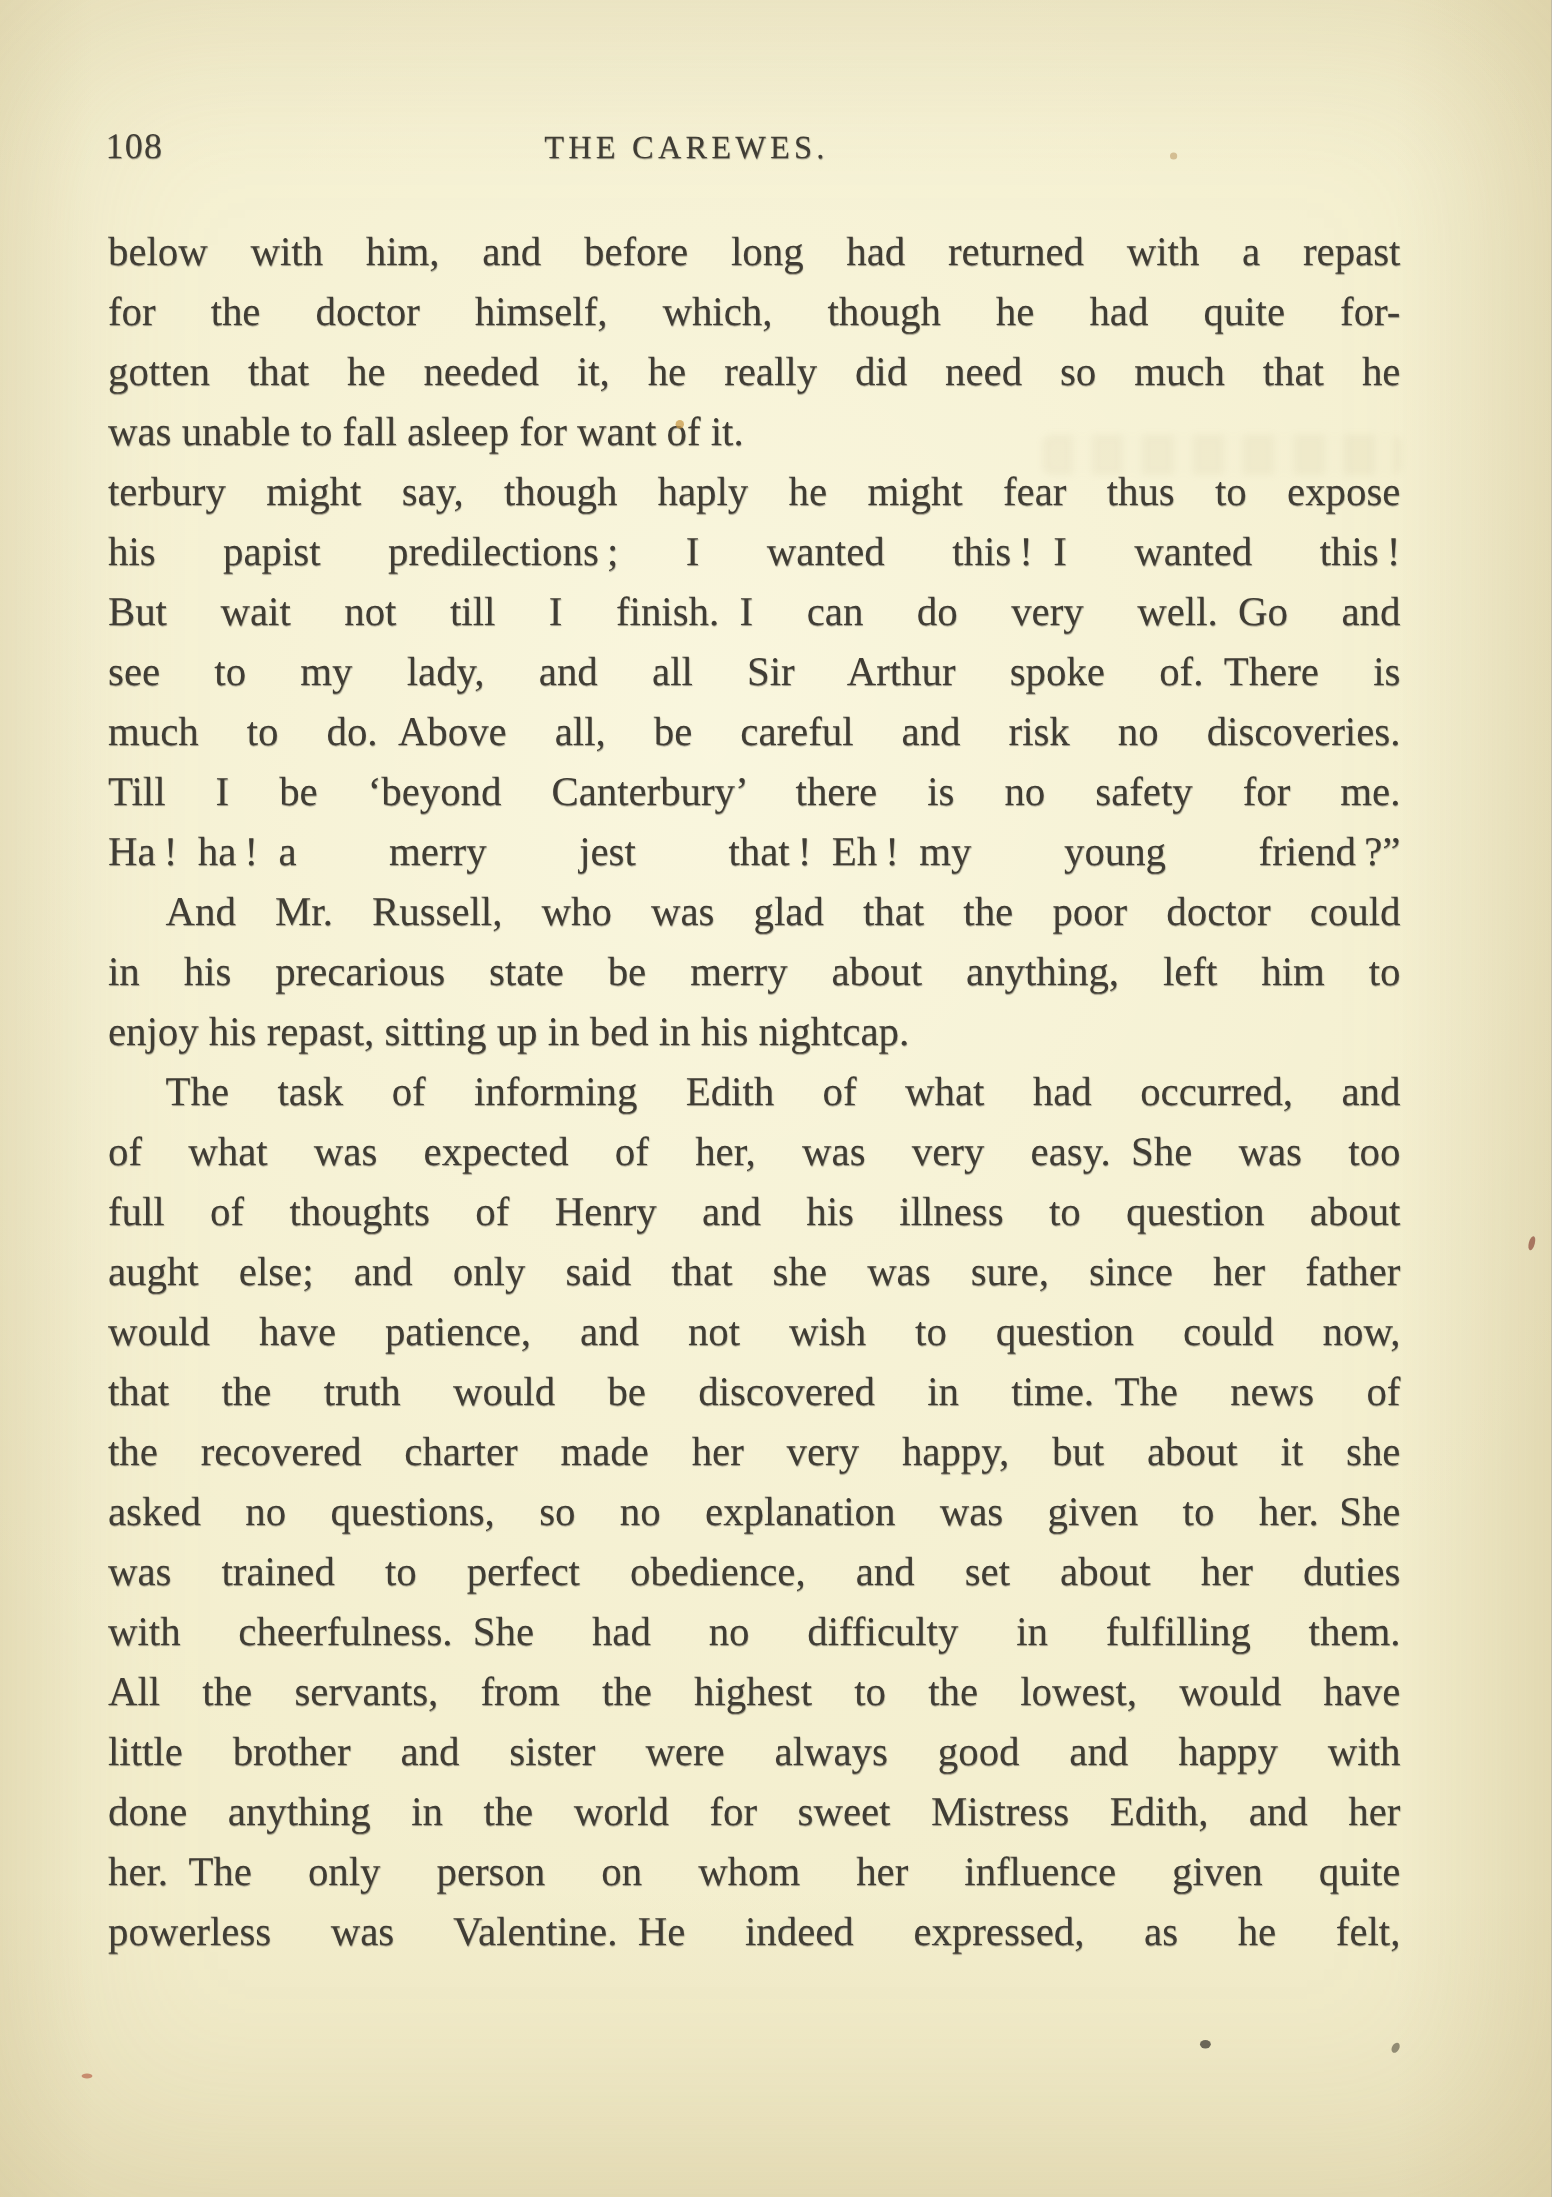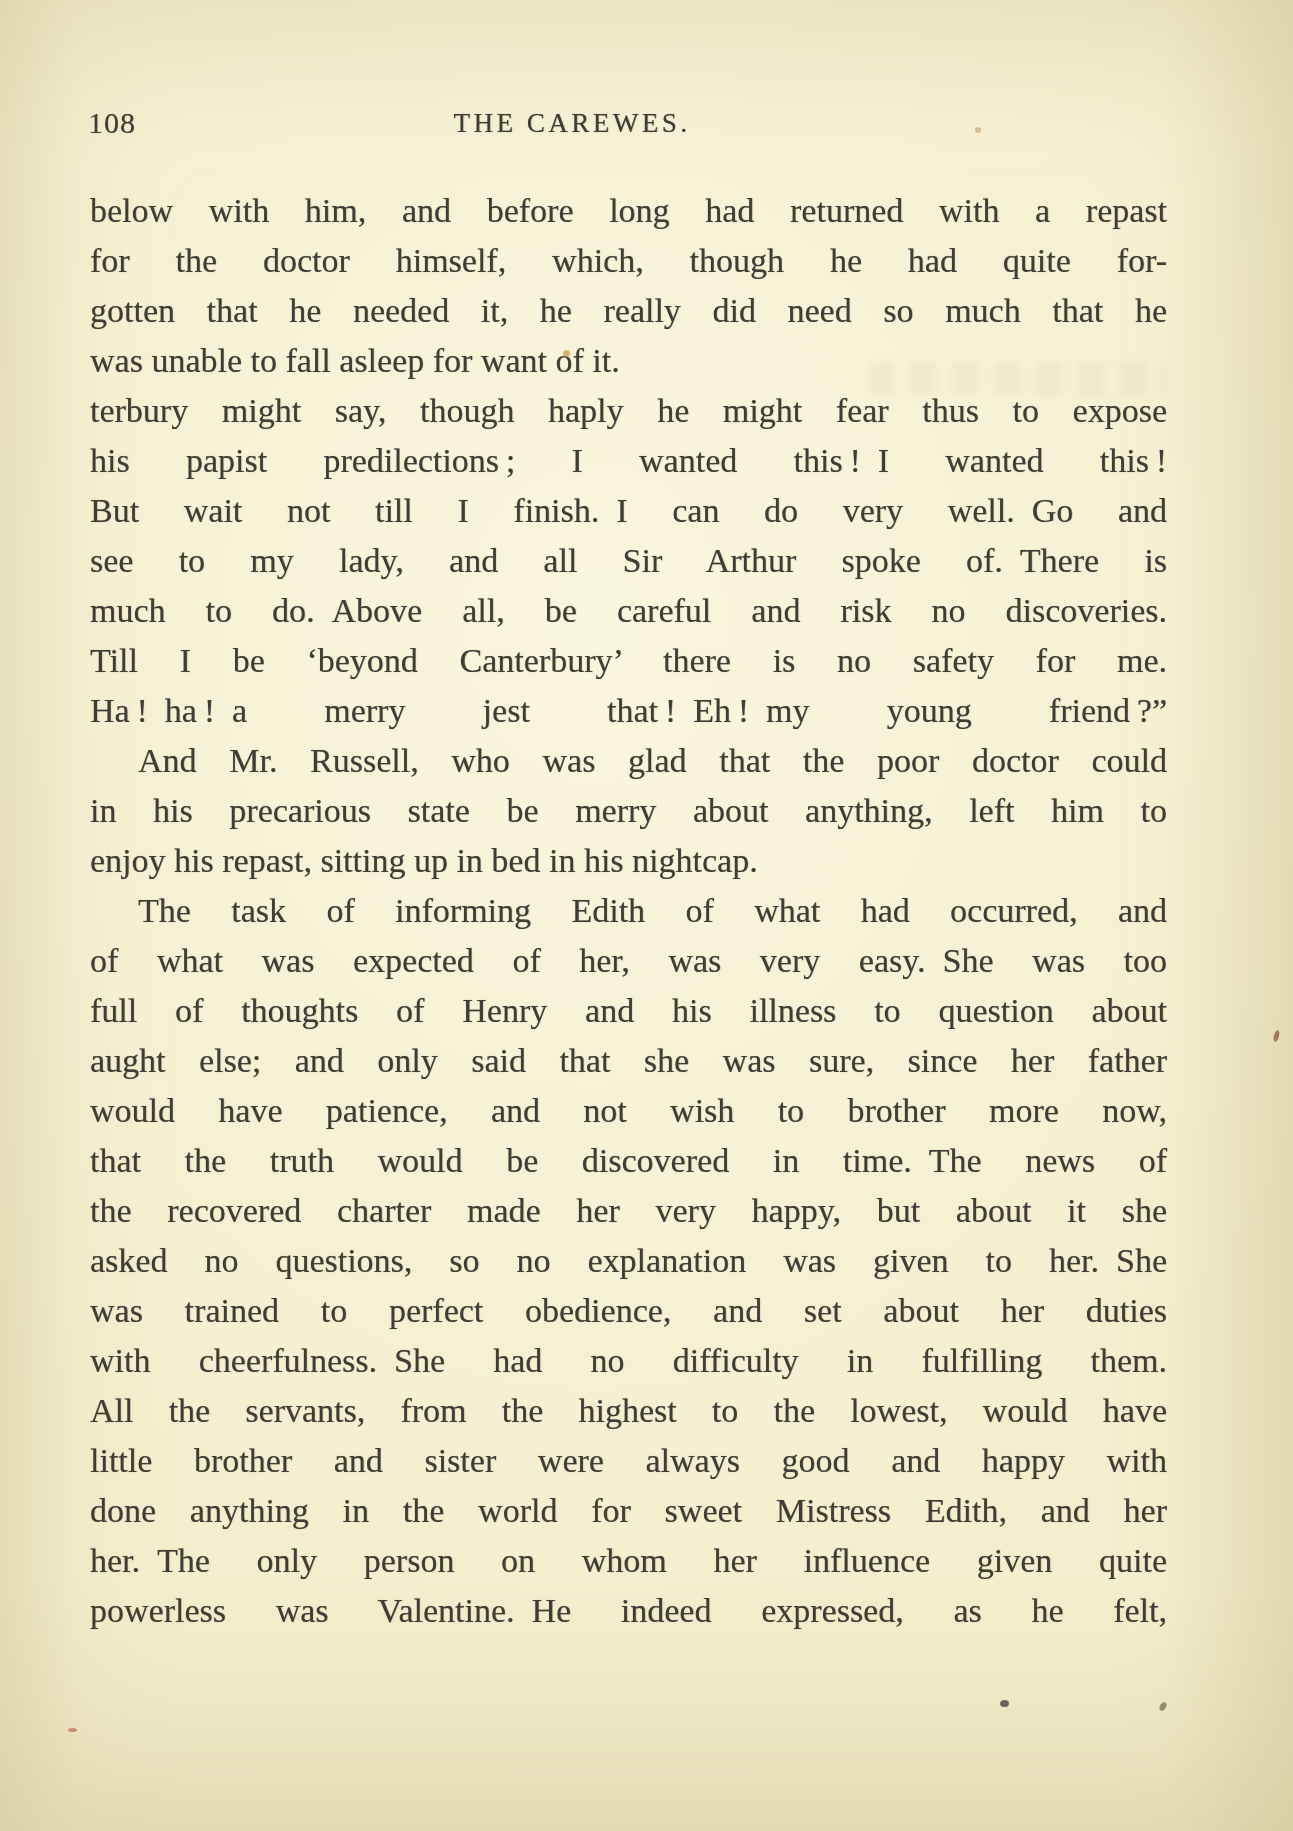--- a/index.html
+++ b/index.html
@@ -87,21 +87,21 @@
       <div>
         <div class="line just indent">And Mr. Russell, who was glad that the poor doctor could</div>
         <div class="line just">in his precarious state be merry about anything, left him to</div>
         <div class="line">enjoy his repast, sitting up in bed in his nightcap.</div>
       </div>
       <div>
         <div class="line just indent">The task of informing Edith of what had occurred, and</div>
         <div class="line just">of what was expected of her, was very easy. She was too</div>
         <div class="line just">full of thoughts of Henry and his illness to question about</div>
         <div class="line just">aught else; and only said that she was sure, since her father</div>
-        <div class="line just">would have patience, and not wish to brother more now,</div>
+        <div class="line just">would have patience, and not wish to question could now,</div>
         <div class="line just">that the truth would be discovered in time. The news of</div>
         <div class="line just">the recovered charter made her very happy, but about it she</div>
         <div class="line just">asked no questions, so no explanation was given to her. She</div>
         <div class="line just">was trained to perfect obedience, and set about her duties</div>
         <div class="line just">with cheerfulness. She had no difficulty in fulfilling them.</div>
         <div class="line just">All the servants, from the highest to the lowest, would have</div>
         <div class="line just">little brother and sister were always good and happy with</div>
         <div class="line just">done anything in the world for sweet Mistress Edith, and her</div>
         <div class="line just">her. The only person on whom her influence given quite</div>
         <div class="line just">powerless was Valentine. He indeed expressed, as he felt,</div>

